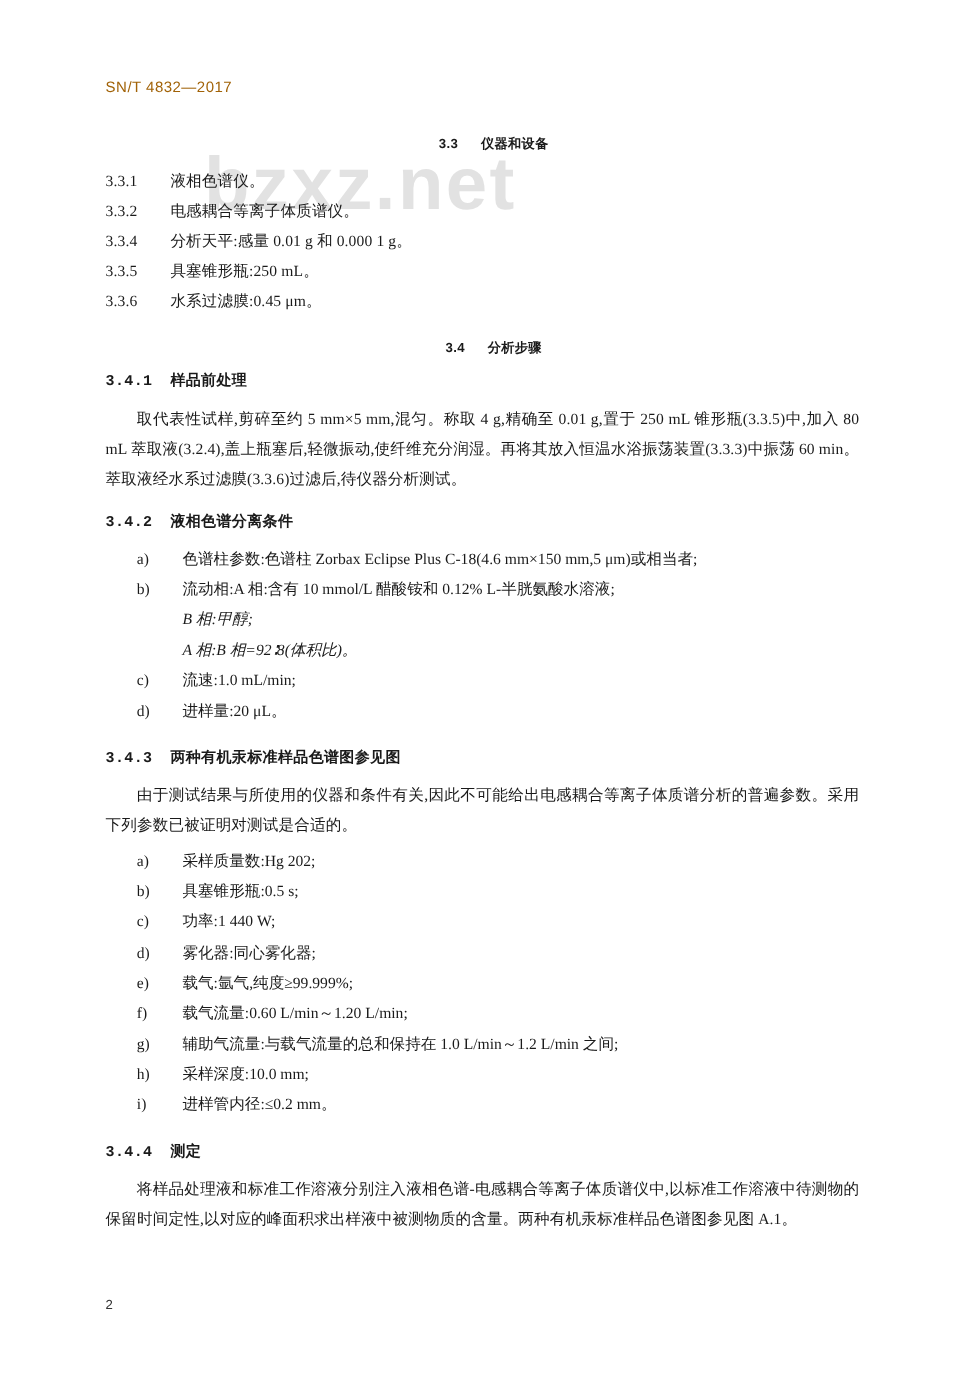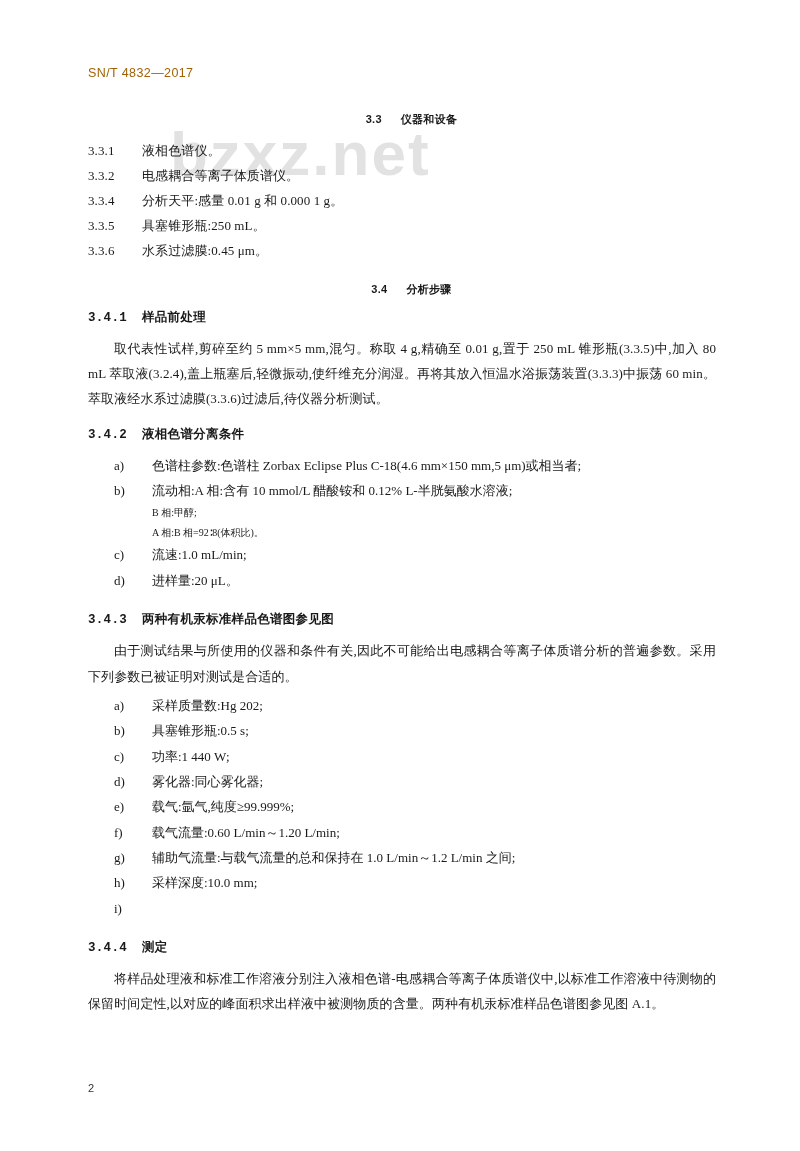--- a/index.html
+++ b/index.html
@@ -99,22 +99,23 @@
   }
   .list li .lbl {
     flex: 0 0 38px;
     white-space: nowrap;
   }
   .list li .txt {
     flex: 1 1 auto;
   }
   .sub-line {
     padding-left: 64px;
-    font-size: 10px;
+    font-size: 13px;
     line-height: 1.95;
+    font-style: italic;
   }
   .gap-sm { height: 10px; }
   .gap-md { height: 18px; }
   .pagenum {
     position: absolute;
     left: 88px;
     top: 1082px;
     font-family: "Liberation Sans", sans-serif;
     font-size: 11px;
     color: #333;
@@ -224,20 +225,21 @@
       <li>
         <span class="lbl">g)</span>
         <span class="txt">辅助气流量:与载气流量的总和保持在 1.0 L/min～1.2 L/min 之间;</span>
       </li>
       <li>
         <span class="lbl">h)</span>
         <span class="txt">采样深度:10.0 mm;</span>
       </li>
       <li>
         <span class="lbl">i)</span>
+        <span class="txt">进样管内径:≤0.2 mm。</span>
       </li>
     </ul>
 
     <div class="gap-md"></div>
 
     <div class="h4">
       <span class="num">3.4.4</span><span>测定</span>
     </div>
     <p class="para">将样品处理液和标准工作溶液分别注入液相色谱-电感耦合等离子体质谱仪中,以标准工作溶液中待测物的保留时间定性,以对应的峰面积求出样液中被测物质的含量。两种有机汞标准样品色谱图参见图 A.1。</p>
 

